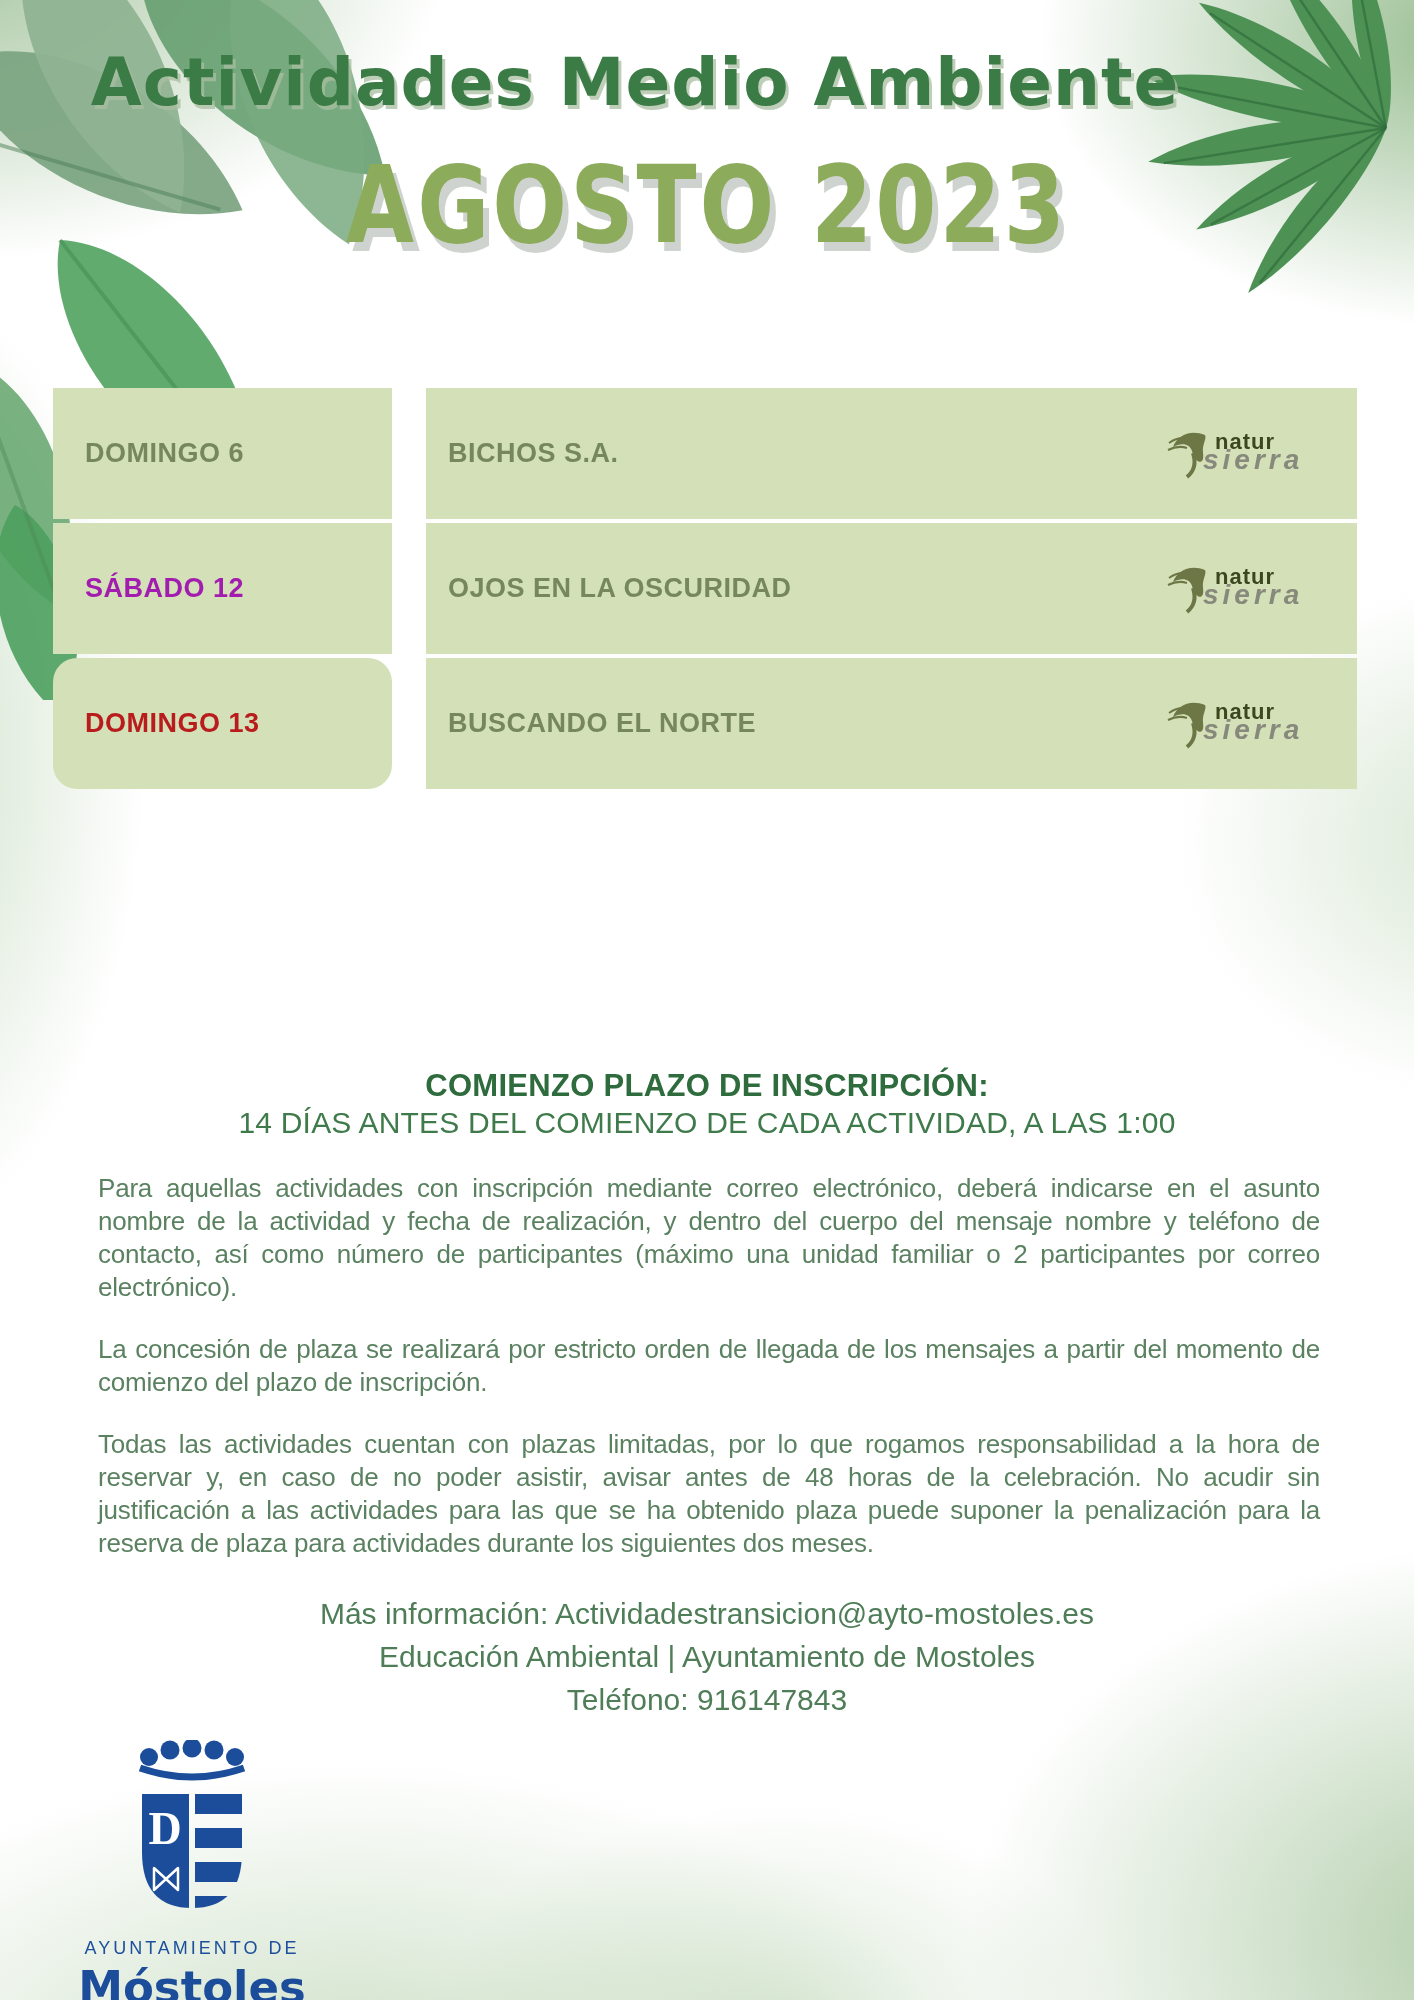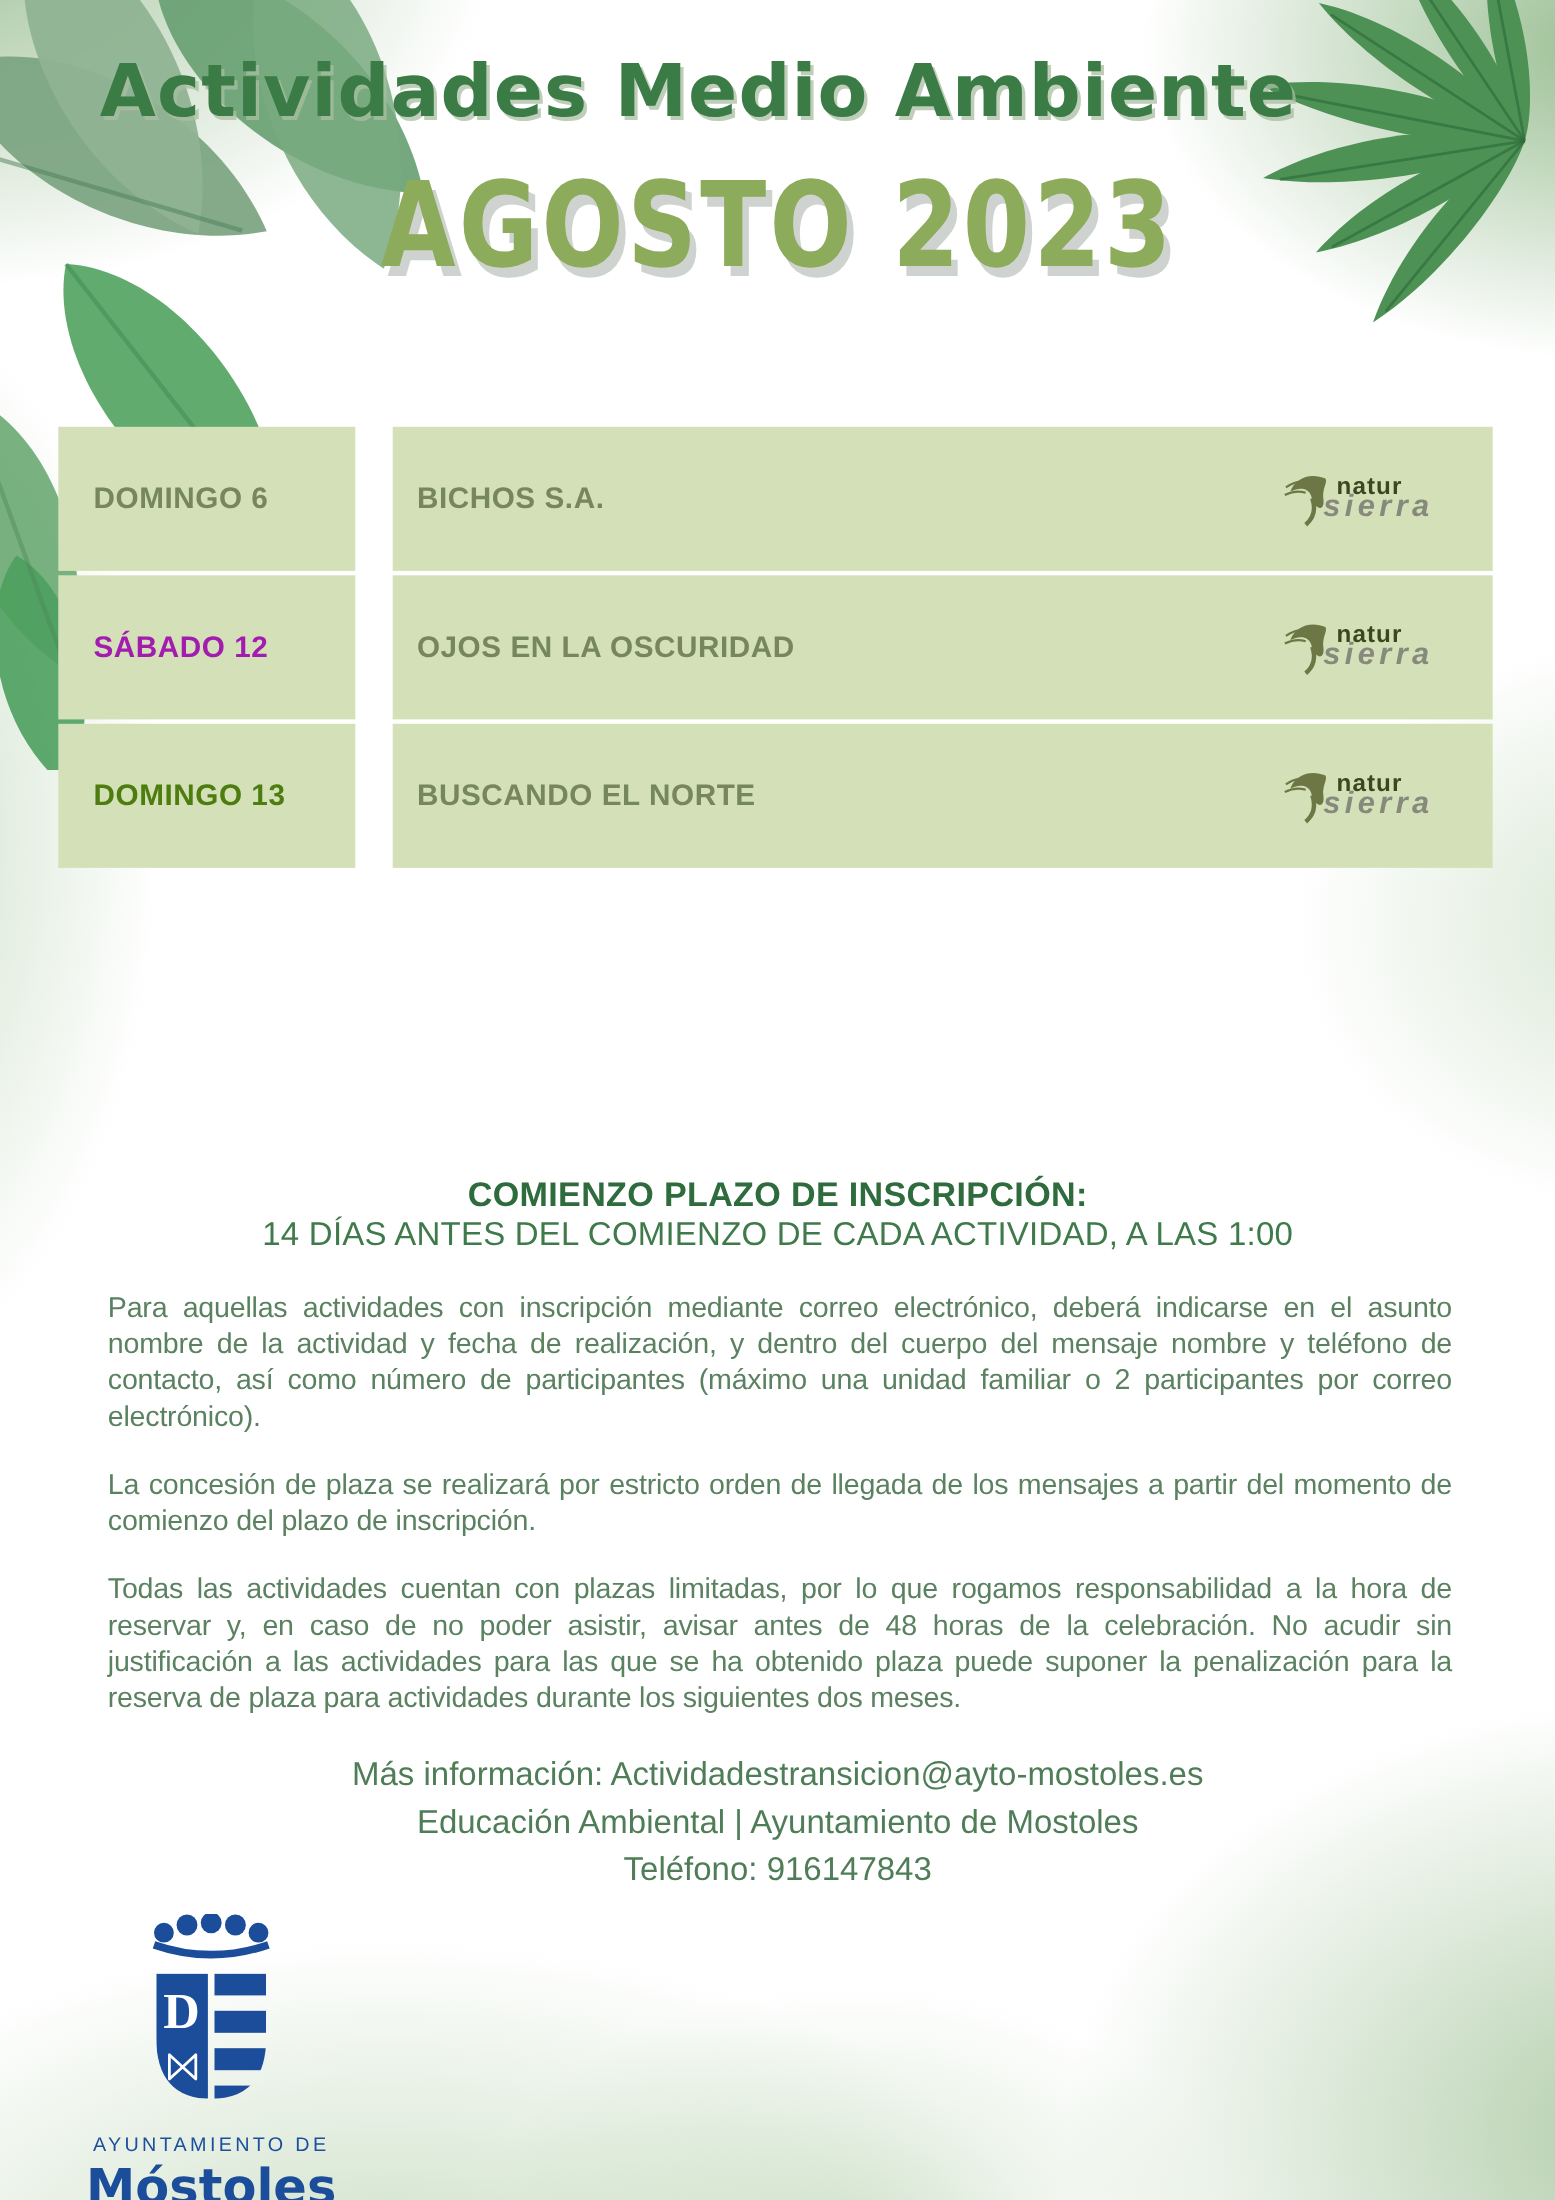--- a/index.html
+++ b/index.html
@@ -34,21 +34,21 @@
     text-align:center;
     font-family:"DejaVu Sans", sans-serif;
     font-weight:800;font-size:88px;letter-spacing:3px;
     transform:scaleY(1.22);transform-origin:top center;
     text-shadow:6px 7px 0 rgba(148,158,148,.45);
   }
   
   .schedule{position:absolute;left:53px;top:388px;width:1304px;}
   .srow{display:flex;height:131px;margin-bottom:4px;}
   .sday{
-    width:270px;display:flex;align-items:center;
+    width:339px;display:flex;align-items:center;
     padding-left:32px;box-sizing:border-box;
     margin-right:6px;
     font-weight:bold;font-size:27px;letter-spacing:.5px;
   }
   .sact{
     flex:1;display:flex;align-items:center;position:relative;
     padding-left:22px;box-sizing:border-box;
     font-weight:bold;font-size:27px;letter-spacing:.5px;margin-left:28px;
   }
   .nslogo{
@@ -181,21 +181,21 @@
             <path d="M3,23 Q13,18 22,21" stroke="#6d7746" stroke-width="2" fill="none"></path>
             <path d="M28,26 Q33,41 22,50" stroke="#6d7746" stroke-width="4" fill="none"></path>
           </svg>
           <span class="ns-natur">natur</span>
           <span class="ns-sierra">sierra</span>
         </span>
       </div>
     </div>
 
     <div class="srow">
-      <div class="sday" style="background:#d4e1b8;color:#4d7c0f;">DOMINGO 13</div>
+      <div class="sday" style="background:#d4e1b8;color:#b91c1c;border-radius:24px;">DOMINGO 13</div>
       <div class="sact" style="background:#d4e1b8;color:#76875e;">
         <span>BUSCANDO EL NORTE</span>
         <span class="nslogo">
           <svg width="50" height="54" viewBox="0 0 50 54">
             <path d="M40,8 C26,2 12,8 8,20 C17,15 25,17 27,24 C30,37 40,39 38,26 C37,17 42,12 40,8 Z" fill="#6d7746"></path>
             <path d="M4,16 Q14,9 24,12" stroke="#6d7746" stroke-width="2" fill="none"></path>
             <path d="M3,23 Q13,18 22,21" stroke="#6d7746" stroke-width="2" fill="none"></path>
             <path d="M28,26 Q33,41 22,50" stroke="#6d7746" stroke-width="4" fill="none"></path>
           </svg>
           <span class="ns-natur">natur</span>

